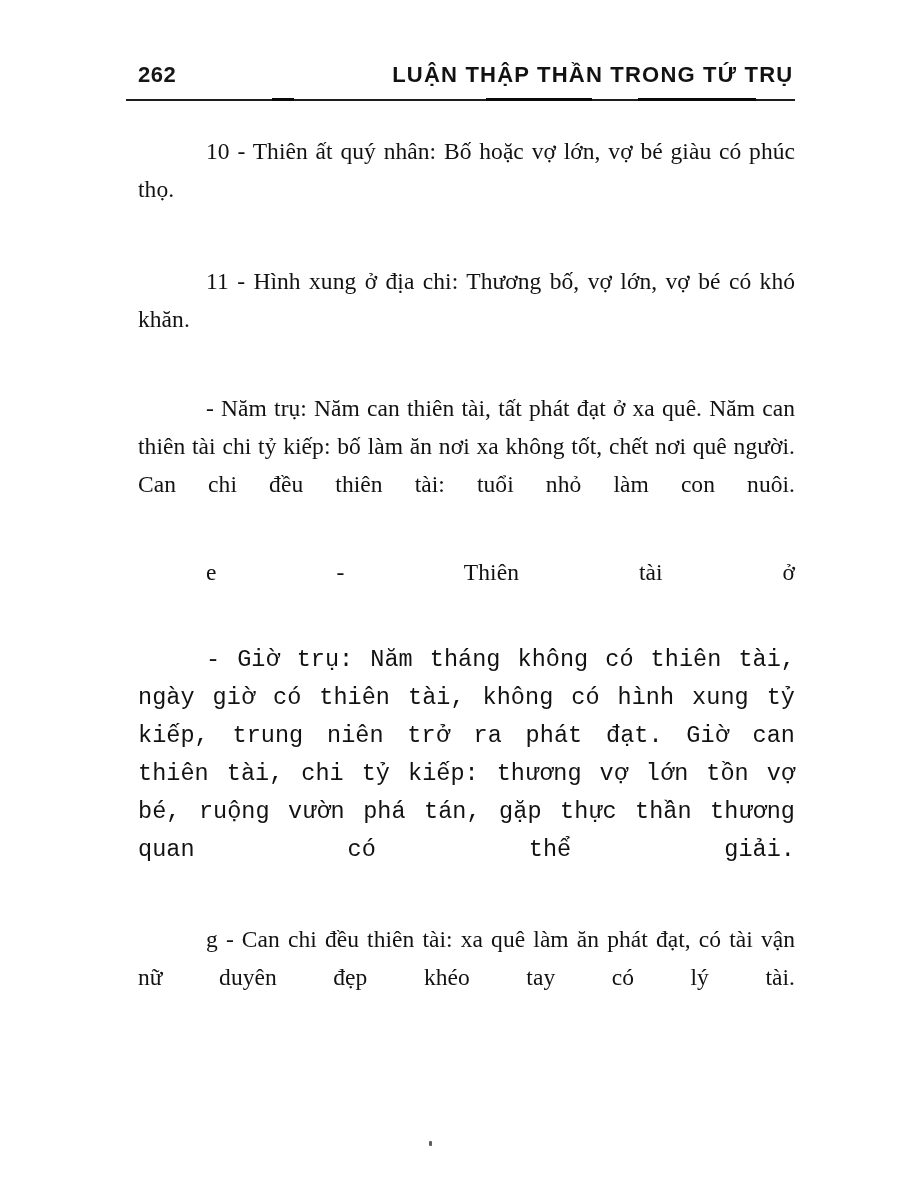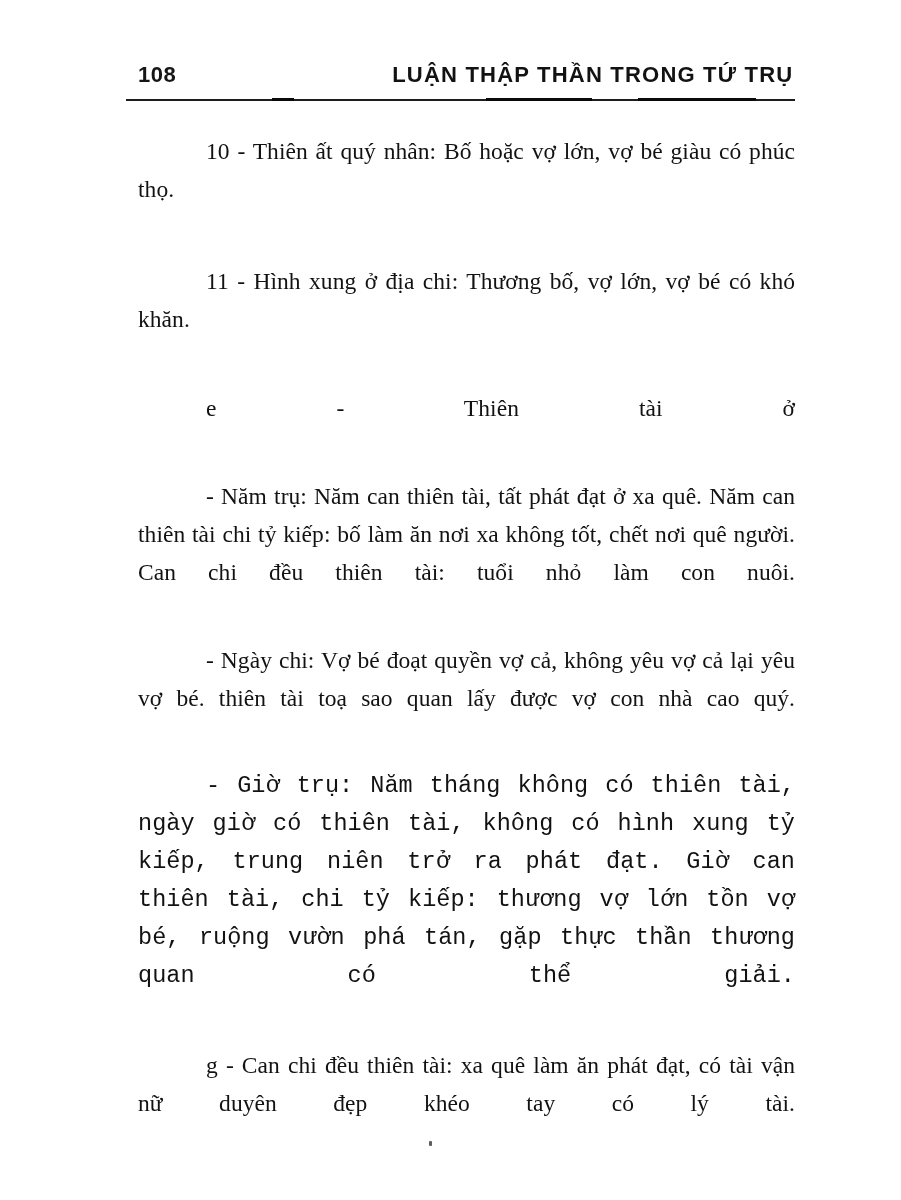--- a/index.html
+++ b/index.html
@@ -121,34 +121,33 @@
     border-radius: 1px;
     opacity: 0.85;
   }
 </style>
 </head>
 <body>
 
 <div class="page">
 
   <div class="header">
-    <div class="page-number">108</div>
+    <div class="page-number">262</div>
     <div class="header-title">LUẬN THẬP THẦN TRONG TỨ TRỤ</div>
     <div class="header-rule"></div>
     <div class="rule-blot b1"></div>
     <div class="rule-blot b2"></div>
     <div class="rule-blot b3"></div>
   </div>
 
   <div class="body-text">
     <p class="para p-10">10 - Thiên ất quý nhân: Bố hoặc vợ lớn, vợ bé giàu có phúc thọ.</p>
     <p class="para p-11">11 - Hình xung ở địa chi: Thương bố, vợ lớn, vợ bé có khó khăn.</p>
+    <p class="para p-nam">- Năm trụ: Năm can thiên tài, tất phát đạt ở xa quê. Năm can thiên tài chi tỷ kiếp: bố làm ăn nơi xa không tốt, chết nơi quê người. Can chi đều thiên tài: tuổi nhỏ làm con nuôi.</p>
     <p class="para p-e">e - Thiên tài ở</p>
-    <p class="para p-nam">- Năm trụ: Năm can thiên tài, tất phát đạt ở xa quê. Năm can thiên tài chi tỷ kiếp: bố làm ăn nơi xa không tốt, chết nơi quê người. Can chi đều thiên tài: tuổi nhỏ làm con nuôi.</p>
-    <p class="para p-ngay">- Ngày chi: Vợ bé đoạt quyền vợ cả, không yêu vợ cả lại yêu vợ bé. thiên tài toạ sao quan lấy được vợ con nhà cao quý.</p>
     <p class="para p-gio">- Giờ trụ: Năm tháng không có thiên tài, ngày giờ có thiên tài, không có hình xung tỷ kiếp, trung niên trở ra phát đạt. Giờ can thiên tài, chi tỷ kiếp: thương vợ lớn tồn vợ bé, ruộng vườn phá tán, gặp thực thần thương quan có thể giải.</p>
     <p class="para p-g">g - Can chi đều thiên tài: xa quê làm ăn phát đạt, có tài vận nữ duyên đẹp khéo tay có lý tài.</p>
 
   </div>
 
   <div class="speck"></div>
 
 </div>
 
 </body></html>

